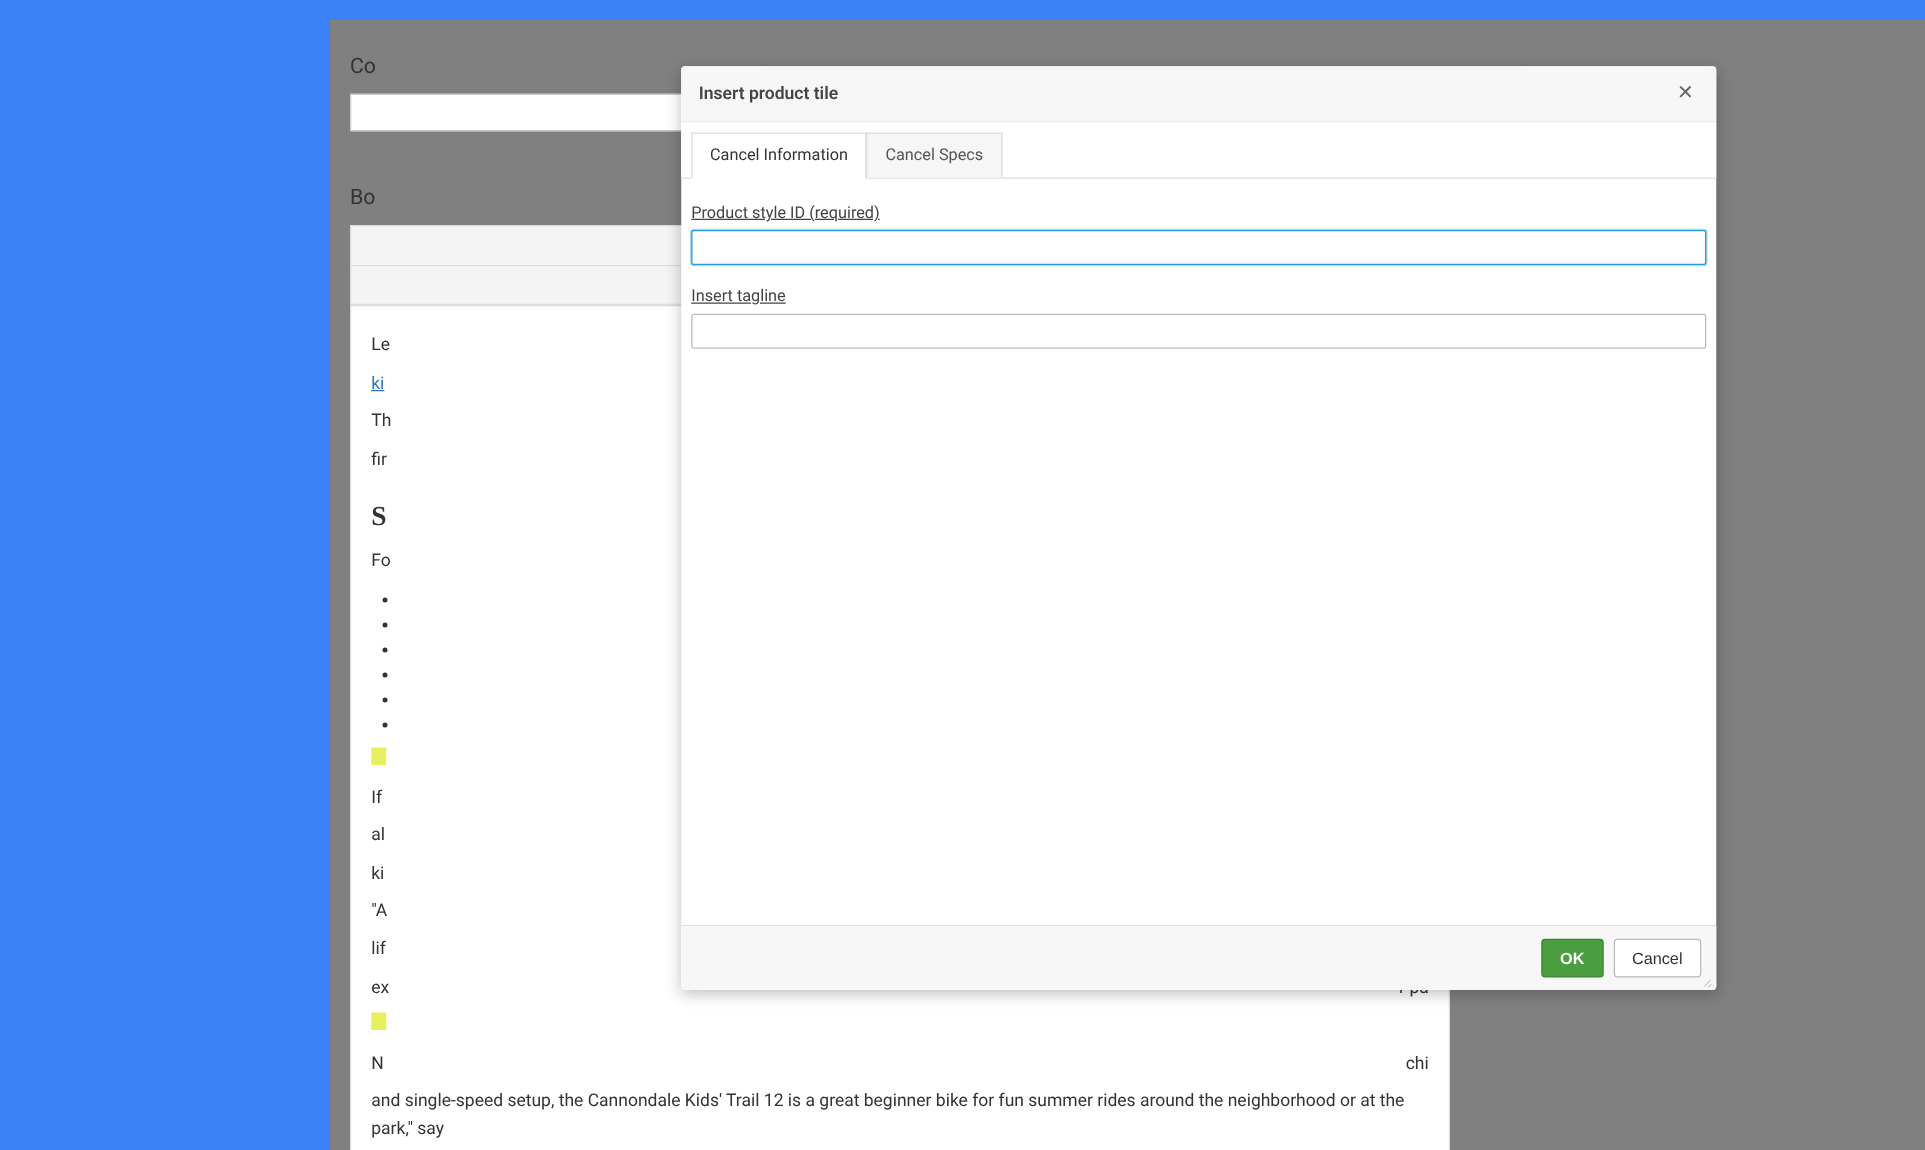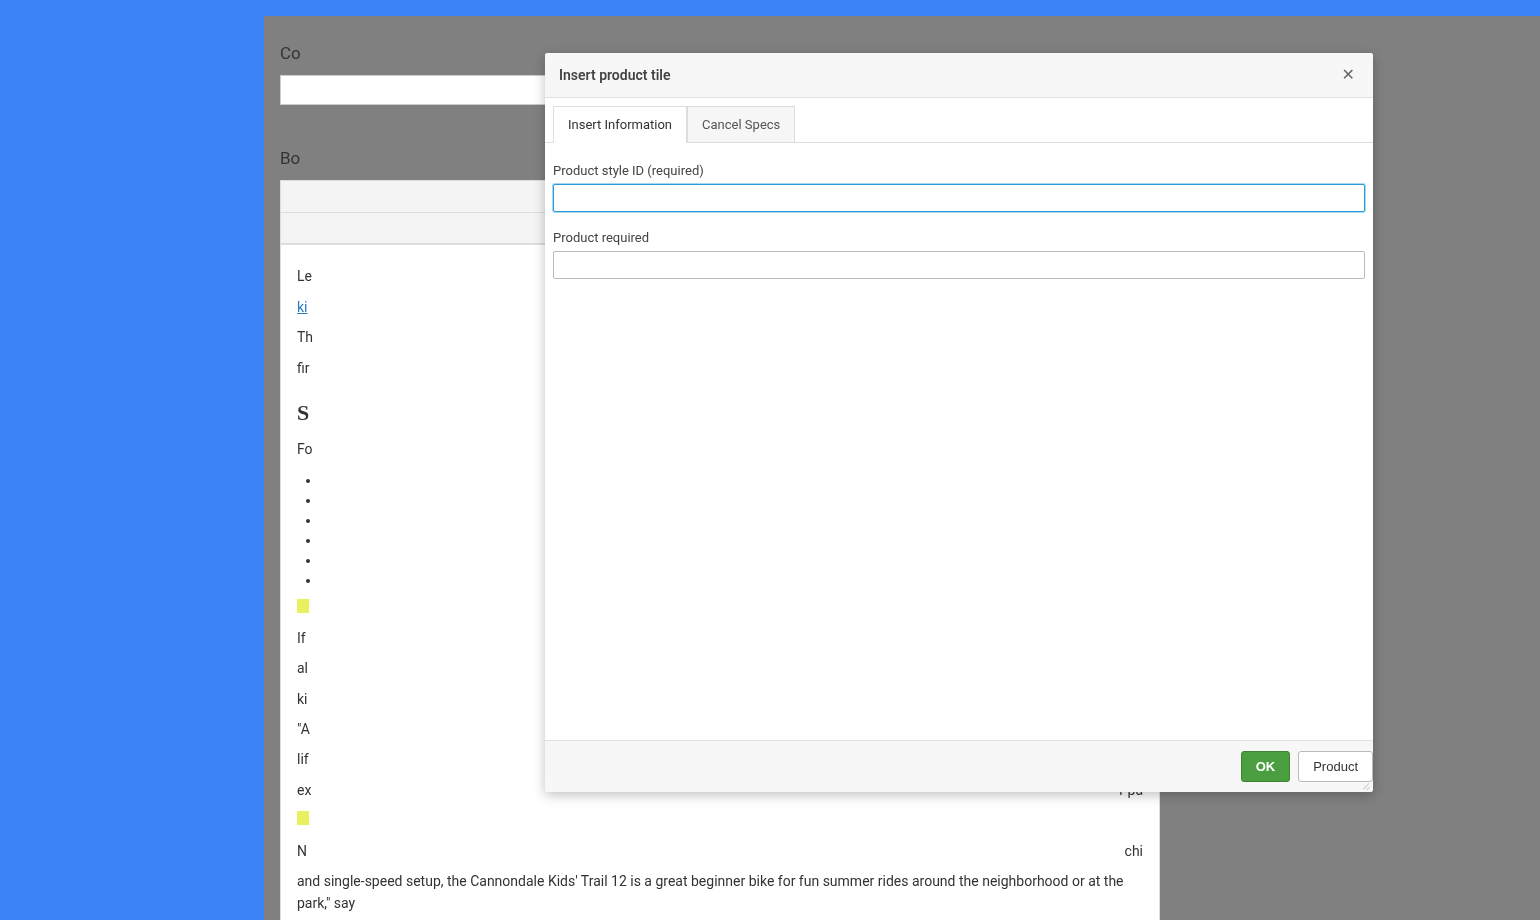--- a/index.html
+++ b/index.html
@@ -152,20 +152,21 @@
       color: #333;
     }
     .form-area {
       padding: 20px 8px 8px 8px;
     }
     .form-label {
       font-size: 13px;
       color: #444;
       display: block;
       margin-bottom: 6px;
+      text-decoration: underline;
     }
     .form-input {
       width: 100%;
       height: 28px;
       padding: 4px 8px;
       font-size: 13px;
       border: 1px solid #bbb;
       border-radius: 2px;
       outline: none;
     }
@@ -174,21 +175,21 @@
       box-shadow: 0 0 0 1px rgba(43,155,216,0.4);
     }
     .form-group {
       margin-bottom: 18px;
     }
     .modal-footer {
       display: flex;
       justify-content: flex-end;
       align-items: center;
       gap: 8px;
-      padding: 10px 0;
+      padding: 10px 12px;
       border-top: 1px solid #e0e0e0;
       background: #f7f7f7;
       border-radius: 0 0 3px 3px;
       position: relative;
     }
     .btn {
       padding: 7px 14px;
       font-size: 13px;
       border-radius: 3px;
       cursor: pointer;
@@ -274,35 +275,35 @@
     <div class="modal-overlay">
       <div class="modal">
         <div class="modal-header">
           <span class="modal-title">Insert product tile</span>
           <button class="close-btn">
             <span>✕</span>
           </button>
         </div>
         <div class="modal-body">
           <div class="tabs">
-            <div class="tab active">Insert Information</div>
+            <div class="tab active">Cancel Information</div>
             <div class="tab">Cancel Specs</div>
           </div>
           <div class="form-area">
             <div class="form-group">
               <label class="form-label">Product style ID (required)</label>
               <input type="text" class="form-input focused" value="" style="">
             </div>
             <div class="form-group">
-              <label class="form-label">Product required</label>
+              <label class="form-label">Insert tagline</label>
               <input type="text" class="form-input" value="" style="">
             </div>
           </div>
         </div>
         <div class="modal-footer">
           <button class="btn btn-primary">OK</button>
-          <button class="btn">Product</button>
+          <button class="btn">Cancel</button>
           <div class="resize-handle"></div>
         </div>
       </div>
     </div>
   </div>
 </div>
 
 </body></html>

